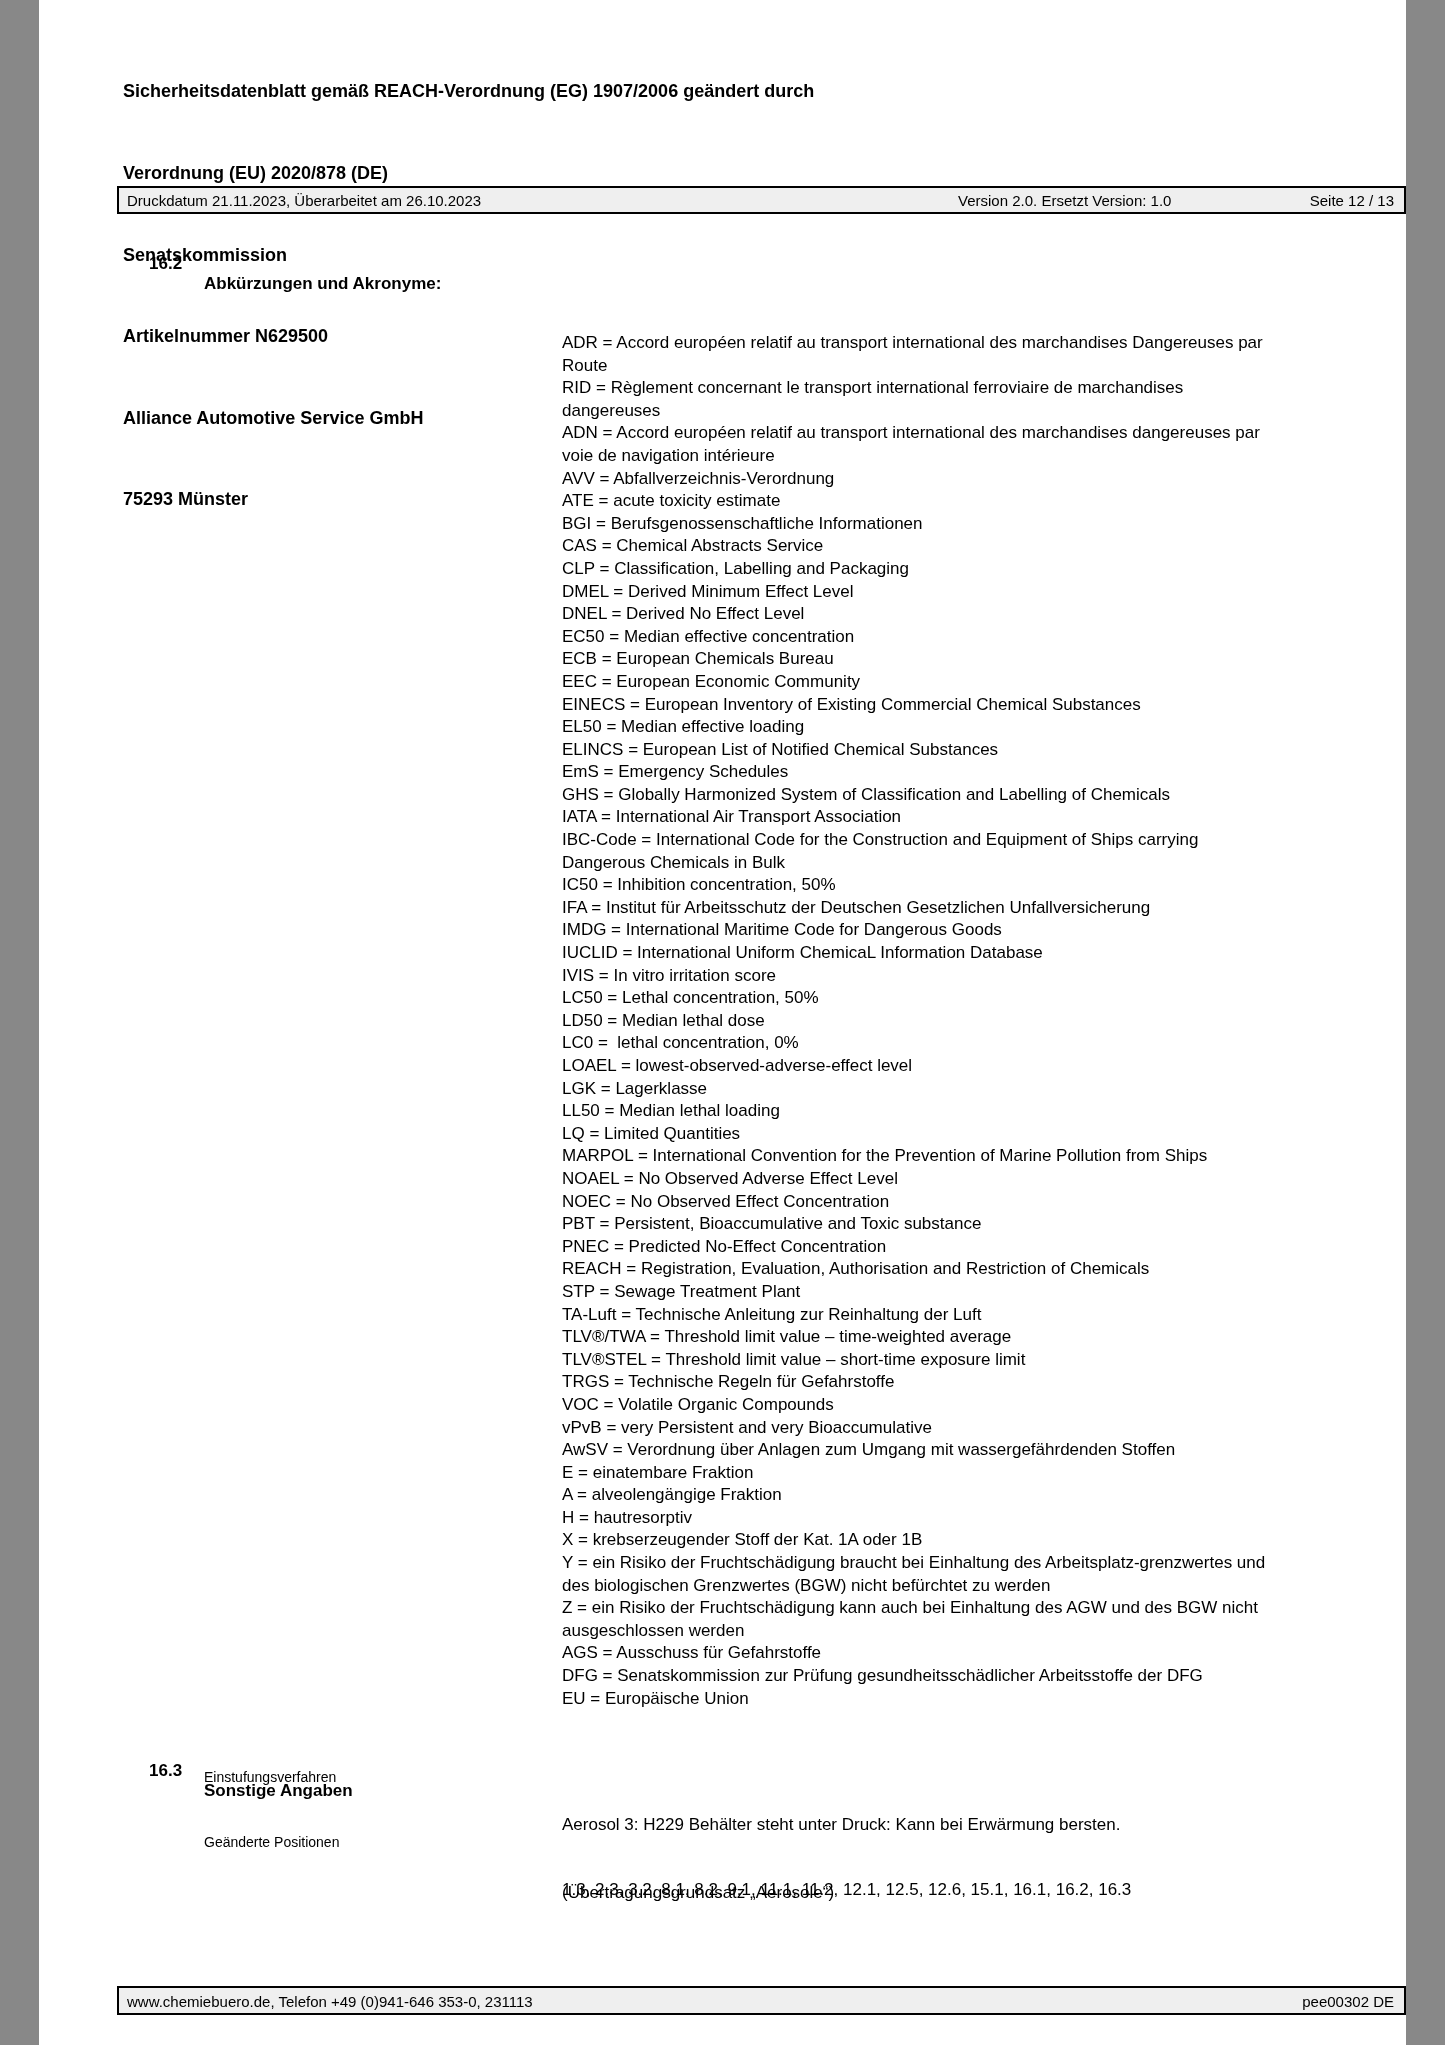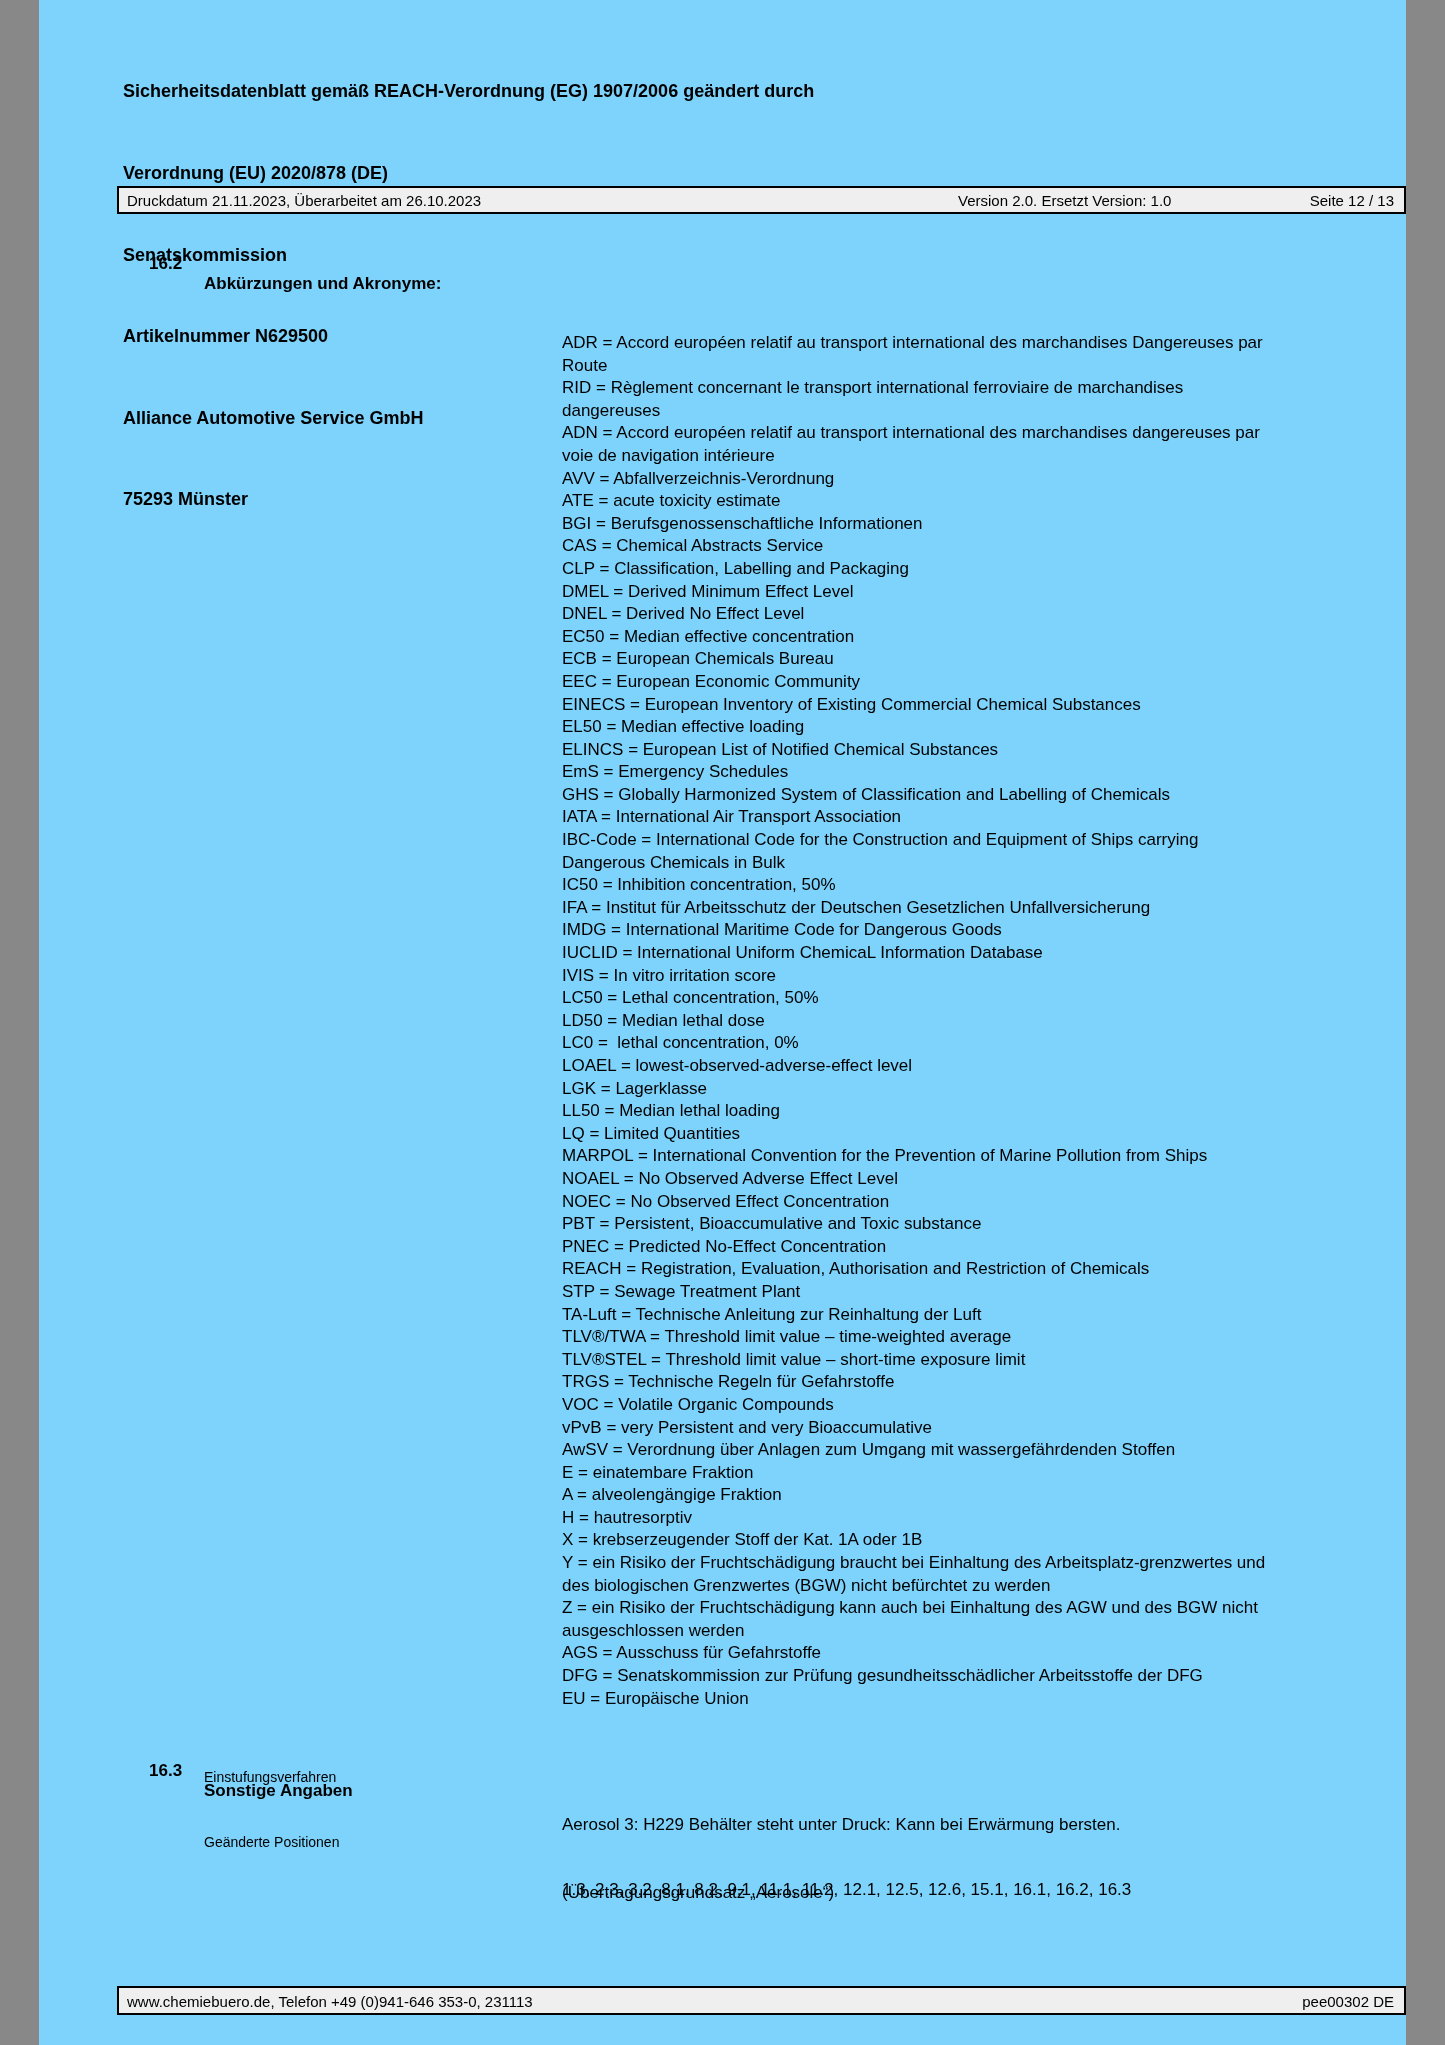--- a/index.html
+++ b/index.html
@@ -1,19 +1,19 @@
 <!DOCTYPE html>
 <html><head>
 <meta charset="utf-8">
 <style>
   html,body{margin:0;padding:0;background:#888;}
   .page{
     position:relative;
     width:1367px;height:2045px;
-    background:#7dd3fc;
+    background:#ffffff;
     margin:0 auto;
     font-family:"Liberation Sans","DejaVu Sans",sans-serif;
     color:#000;
     overflow:hidden;
   }
   .header{
     position:absolute;left:84px;top:24px;
     font-size:18px;font-weight:bold;line-height:27.2px;
     white-space:pre;
   }

